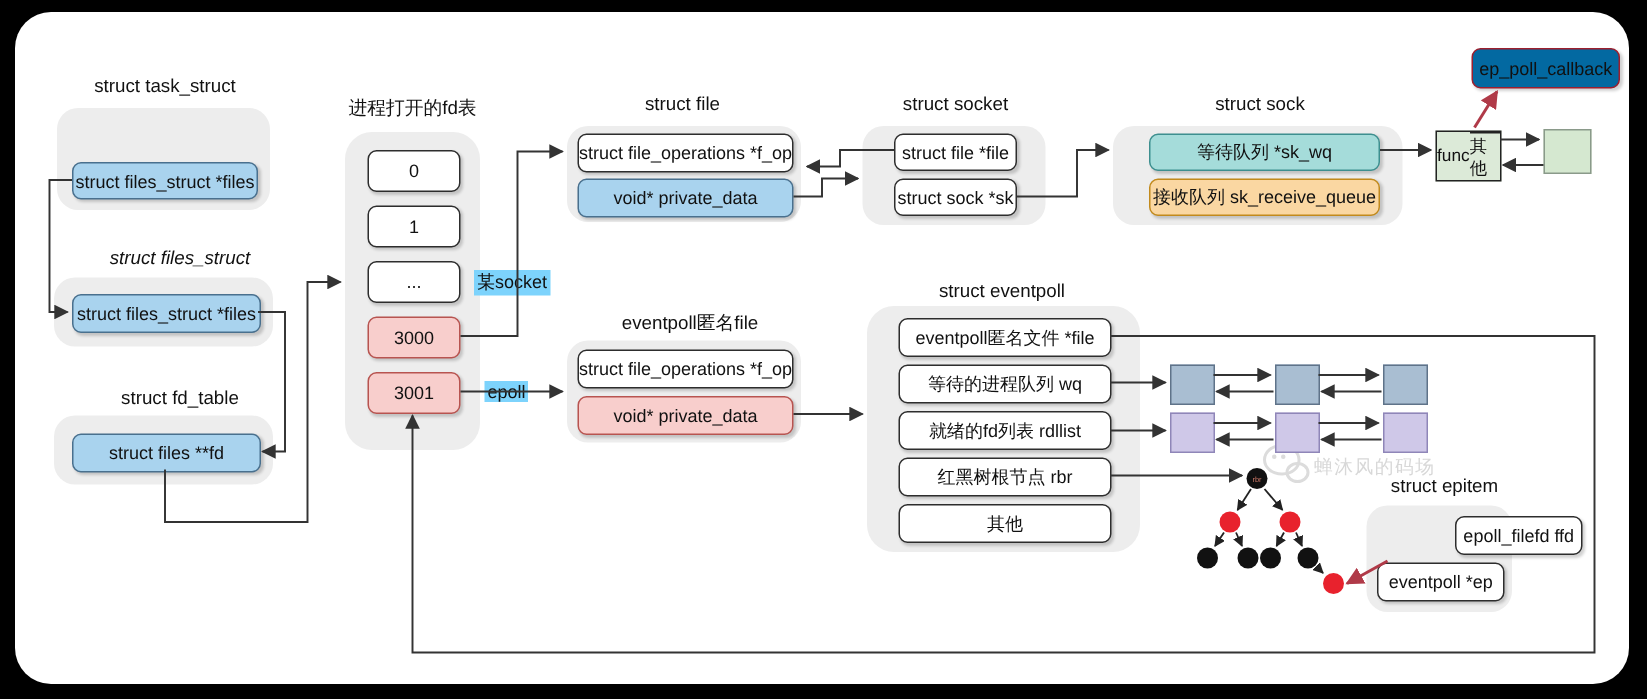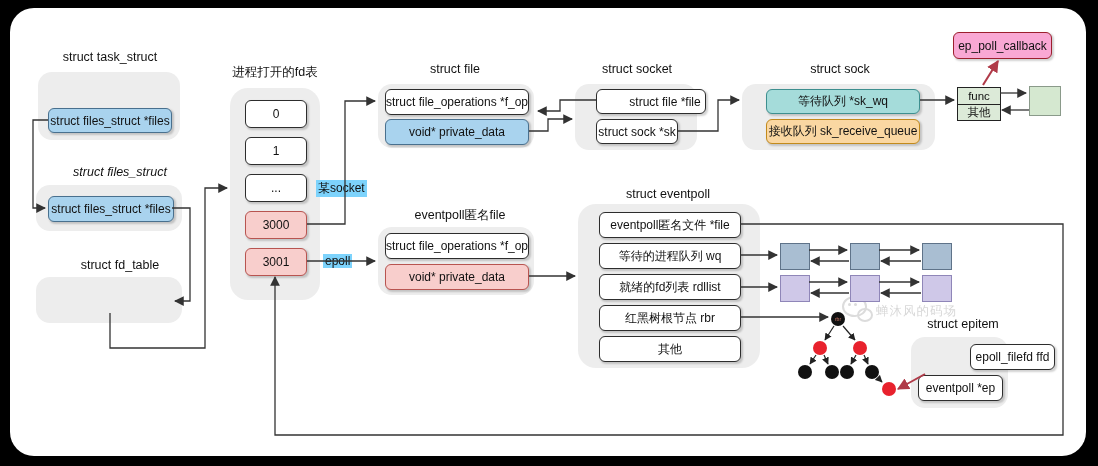--- a/index.html
+++ b/index.html
@@ -10,24 +10,24 @@
           background:#fff;border-radius:24px;}
   .title{position:absolute;font-size:12.5px;color:#111;text-align:center;z-index:12;}
   .grp{position:absolute;background:#ededed;border-radius:14px;z-index:8;}
   .fbox{position:absolute;display:flex;align-items:center;justify-content:center;
         font-size:12px;border:1.3px solid #2d2d2d;border-radius:6px;background:#fff;
         z-index:10;box-shadow:1.5px 1.5px 2px rgba(0,0,0,.18);white-space:nowrap;}
   .blue{background:#a9d3ee;border-color:#49708e;}
   .pink{background:#f8cecc;border-color:#b85450;}
   .teal{background:#a5dcda;border-color:#3d8f8f;}
   .orange{background:#fad7a2;border-color:#c28a1c;}
-  .redbox{background:#f9a8d4;border-color:#9c1f2e;}
+  .redbox{background:#0369a1;border-color:#9c1f2e;margin-left:28px;}
   .edge-label{position:absolute;font-size:12px;z-index:14;background:#7dd3fc;padding:0 2px;}
   .cellstack{position:absolute;z-index:10;border:1.2px solid #222;background:#dcead8;
-             display:flex;flex-direction:column;}
+             display:flex;}
   .cellstack .cell{flex:1;display:flex;align-items:center;justify-content:center;
                    font-size:11.5px;}
   .cellstack .cell+.cell{border-top:1.2px solid #222;}
   .sq{position:absolute;z-index:10;}
   .sq.green{background:#d5e8d0;border:1.2px solid #8a9a8a;}
   .sq.wq{background:#a9bed2;border:1.2px solid #5f7389;}
   .sq.rd{background:#cfc8e8;border:1.2px solid #8f86b8;}
   #wm{position:absolute;left:876px;top:303px;z-index:6;color:#d8d8d8;
       font-size:12.5px;letter-spacing:1px;}
   #wm-icon{position:absolute;left:842px;top:296px;width:30px;height:28px;z-index:6;}
@@ -48,39 +48,40 @@
   <div class="title" style="left:40px;top:50px;width:140px;">struct task_struct</div>
   <div class="grp" style="left:38px;top:72px;width:142px;height:68px;"></div>
   <div class="fbox blue" style="left:48px;top:108px;width:122px;height:23px;">struct files_struct *files</div>
 
   <div class="title" style="left:50px;top:165px;width:140px;font-style:italic;">struct files_struct</div>
   <div class="grp" style="left:36px;top:185px;width:146px;height:46px;"></div>
   <div class="fbox blue" style="left:48px;top:196px;width:124px;height:24px;">struct files_struct *files</div>
 
   <div class="title" style="left:50px;top:258px;width:140px;">struct fd_table</div>
   <div class="grp" style="left:36px;top:277px;width:146px;height:46px;"></div>
+  <div class="fbox blue" style="left:48px;top:289px;width:124px;height:24px;">struct files **fd</div>
 
   <div class="title" style="left:215px;top:64px;width:120px;">进程打开的fd表</div>
   <div class="grp" style="left:230px;top:88px;width:90px;height:212px;border-radius:18px;"></div>
   <div class="fbox" style="left:245px;top:100px;width:60px;height:26px;">0</div>
   <div class="fbox" style="left:245px;top:137px;width:60px;height:26px;">1</div>
   <div class="fbox" style="left:245px;top:174px;width:60px;height:26px;">...</div>
   <div class="fbox pink" style="left:245px;top:211px;width:60px;height:26px;">3000</div>
   <div class="fbox pink" style="left:245px;top:248px;width:60px;height:26px;">3001</div>
   <div class="edge-label" style="left:316px;top:180px;">某socket</div>
   <div class="edge-label" style="left:323px;top:254px;">epoll</div>
 
   <div class="title" style="left:395px;top:62px;width:120px;">struct file</div>
   <div class="grp" style="left:378px;top:84px;width:156px;height:64px;"></div>
   <div class="fbox" style="left:385px;top:89px;width:142px;height:24px;">struct file_operations *f_op</div>
   <div class="fbox blue" style="left:385px;top:119px;width:142px;height:24px;">void* private_data</div>
 
   <div class="title" style="left:577px;top:62px;width:120px;">struct socket</div>
   <div class="grp" style="left:575px;top:84px;width:122px;height:66px;"></div>
-  <div class="fbox" style="left:596px;top:89px;width:80px;height:23px;padding-left:28px;">struct file *file</div>
+  <div class="fbox" style="left:596px;top:89px;width:80px;height:23px;">struct file *file</div>
   <div class="fbox" style="left:596px;top:119px;width:80px;height:23px;">struct sock *sk</div>
 
   <div class="title" style="left:780px;top:62px;width:120px;">struct sock</div>
   <div class="grp" style="left:742px;top:84px;width:193px;height:66px;"></div>
   <div class="fbox teal" style="left:766px;top:89px;width:152px;height:23px;">等待队列 *sk_wq</div>
   <div class="fbox orange" style="left:766px;top:119px;width:152px;height:23px;">接收队列 sk_receive_queue</div>
 
   <div class="fbox redbox" style="left:953px;top:32px;width:97px;height:25px;">ep_poll_callback</div>
   <div class="cellstack" style="left:957px;top:87px;width:42px;height:32px;">
     <div class="cell">func</div>

